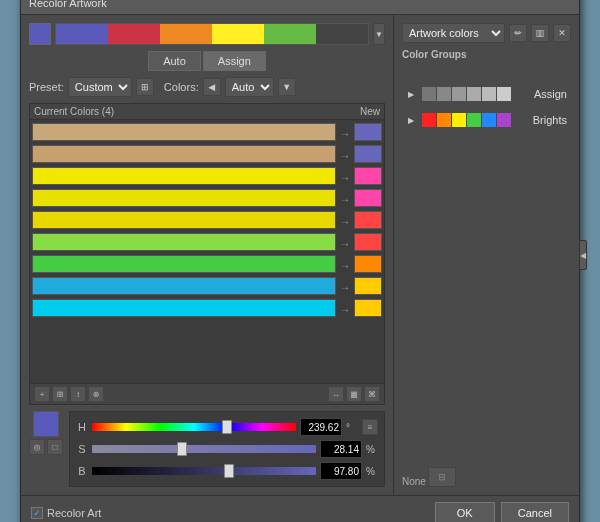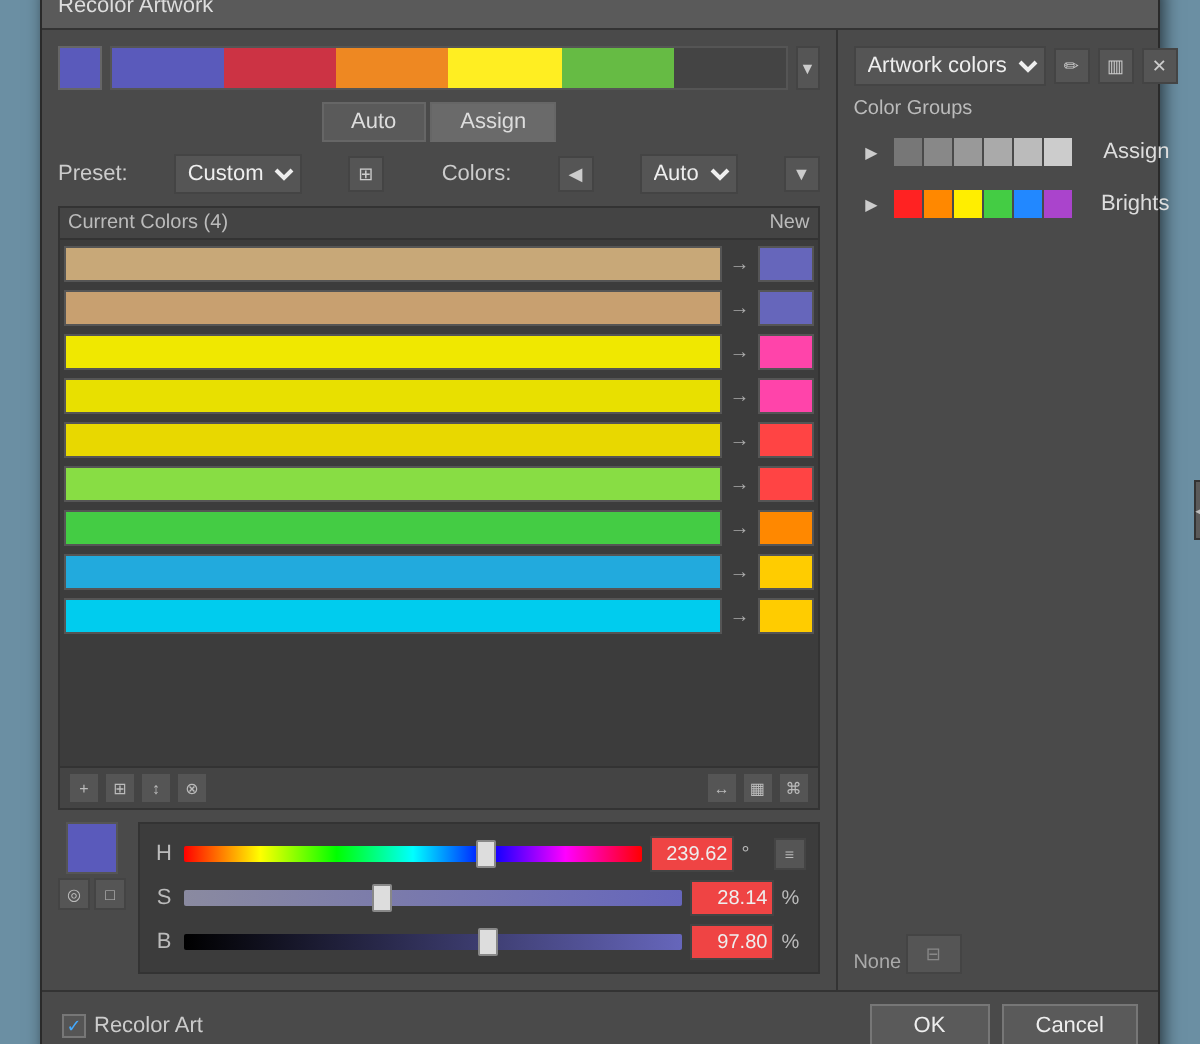--- a/index.html
+++ b/index.html
@@ -98,21 +98,21 @@
       cursor: pointer;
     }
     .tab-btn.active {
       background: #6a6a6a;
       border-bottom-color: #6a6a6a;
     }
     
     .preset-row {
       display: flex;
       align-items: center;
-      gap: 23px;
+      gap: 4px;
     }
     .label {
       color: #ccc;
       white-space: nowrap;
     }
     .select-box {
       background: #555;
       border: 1px solid #444;
       color: #eee;
       font-size: 11px;
@@ -249,21 +249,21 @@
       width: 10px;
       height: 14px;
       background: #ddd;
       border: 1px solid #888;
       border-radius: 1px;
       transform: translateX(-50%);
     }
     .hsb-value {
       width: 42px;
       height: 18px;
-      background: #ef4444;
+      background: #000000;
       border: 1px solid #444;
       color: #eee;
       font-size: 10px;
       text-align: right;
       padding-right: 2px;
       display: flex;
       align-items: center;
       justify-content: flex-end;
     }
     .hsb-unit {
@@ -284,21 +284,22 @@
       background: #5a5abb;
     }
     .preview-small-icons {
       display: flex;
       gap: 2px;
     }
     
     .right-label {
       font-size: 10px;
       color: #bbb;
-      margin-bottom: 0;
+      margin-bottom: 18px;
+      font-weight: bold;
     }
     .color-group-item {
       display: flex;
       align-items: center;
       gap: 6px;
       padding: 3px 4px;
       cursor: pointer;
     }
     .group-expand {
       width: 10px;

